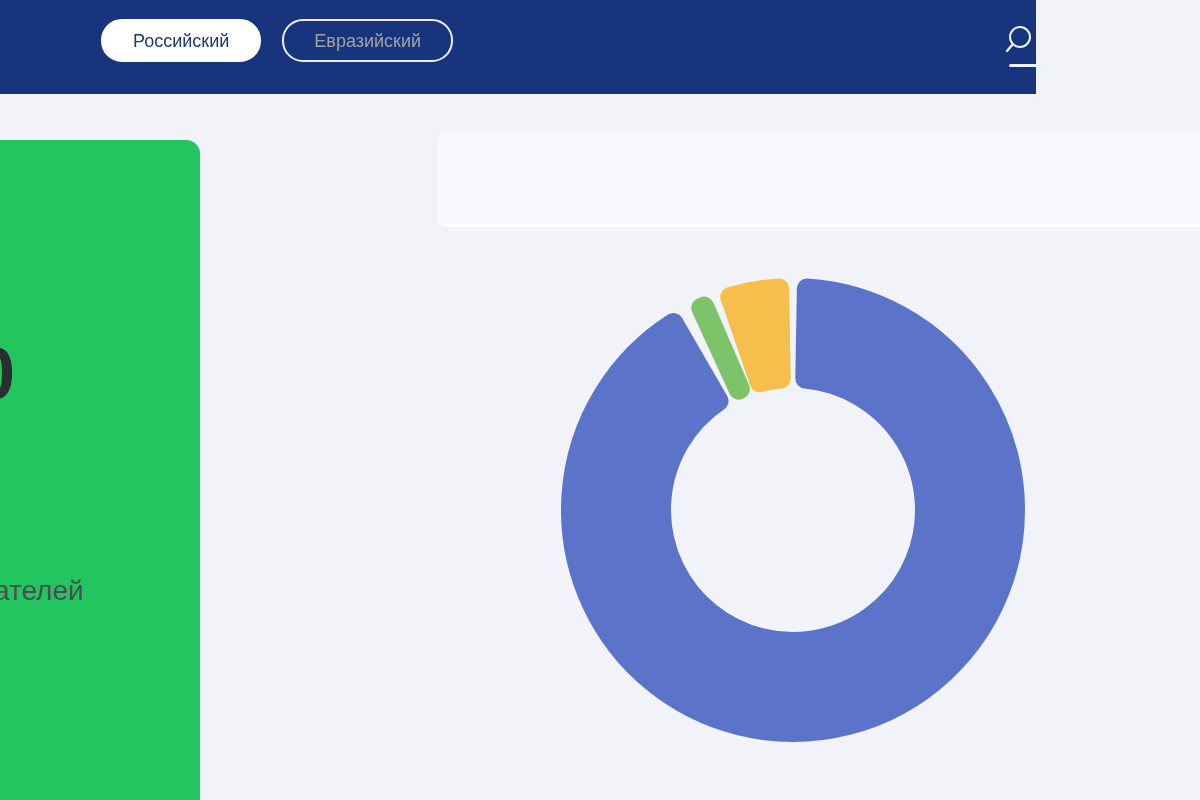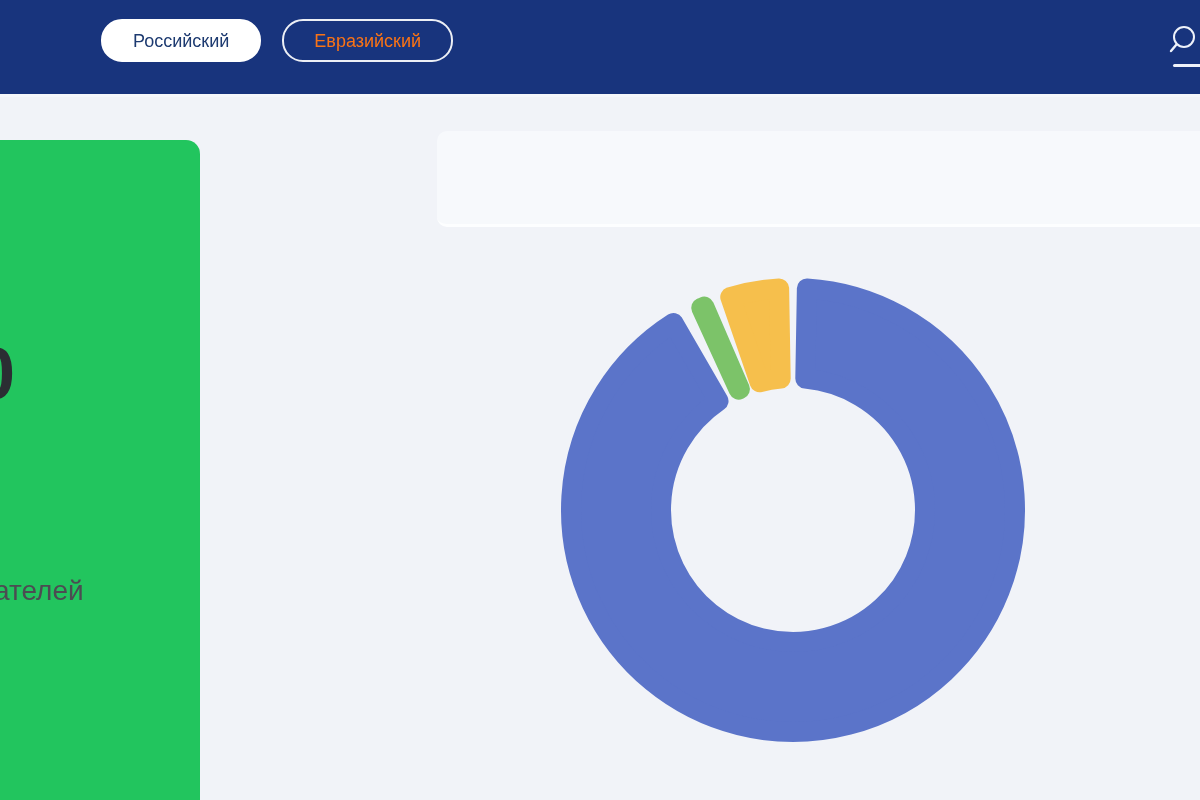--- a/index.html
+++ b/index.html
@@ -8,21 +8,21 @@
     overflow: hidden;
     font-family: "Liberation Sans", "DejaVu Sans", sans-serif;
     background: #f1f3f8;
     position: relative;
   }
 
   
   .top-nav {
     position: absolute;
     left: 0; top: 0;
-    width: 1200px; height: 97px;
+    width: 1036px; height: 97px;
     background: #18347d;
     border-bottom: 3px solid #f5f7fb;
     z-index: 10;
   }
   .tabs-row {
     position: absolute;
     left: 101px; top: 19px;
     display: flex;
     gap: 21px;
   }
@@ -39,21 +39,21 @@
     background: transparent;
     font-family: inherit;
   }
   .pill-tab.active {
     background: #ffffff;
     color: #1d3a70;
     border-color: #ffffff;
   }
   .pill-tab.inactive {
     background: transparent;
-    color: #f97316;
+    color: #a3a3a3;
     border-color: rgba(255,255,255,0.92);
   }
   .search-wrap {
     position: absolute;
     right: 0; top: 0;
     width: 60px; height: 97px;
   }
   .search-icon-svg { position: absolute; left: 24px; top: 17px; }
   .search-underline {
     position: absolute;

